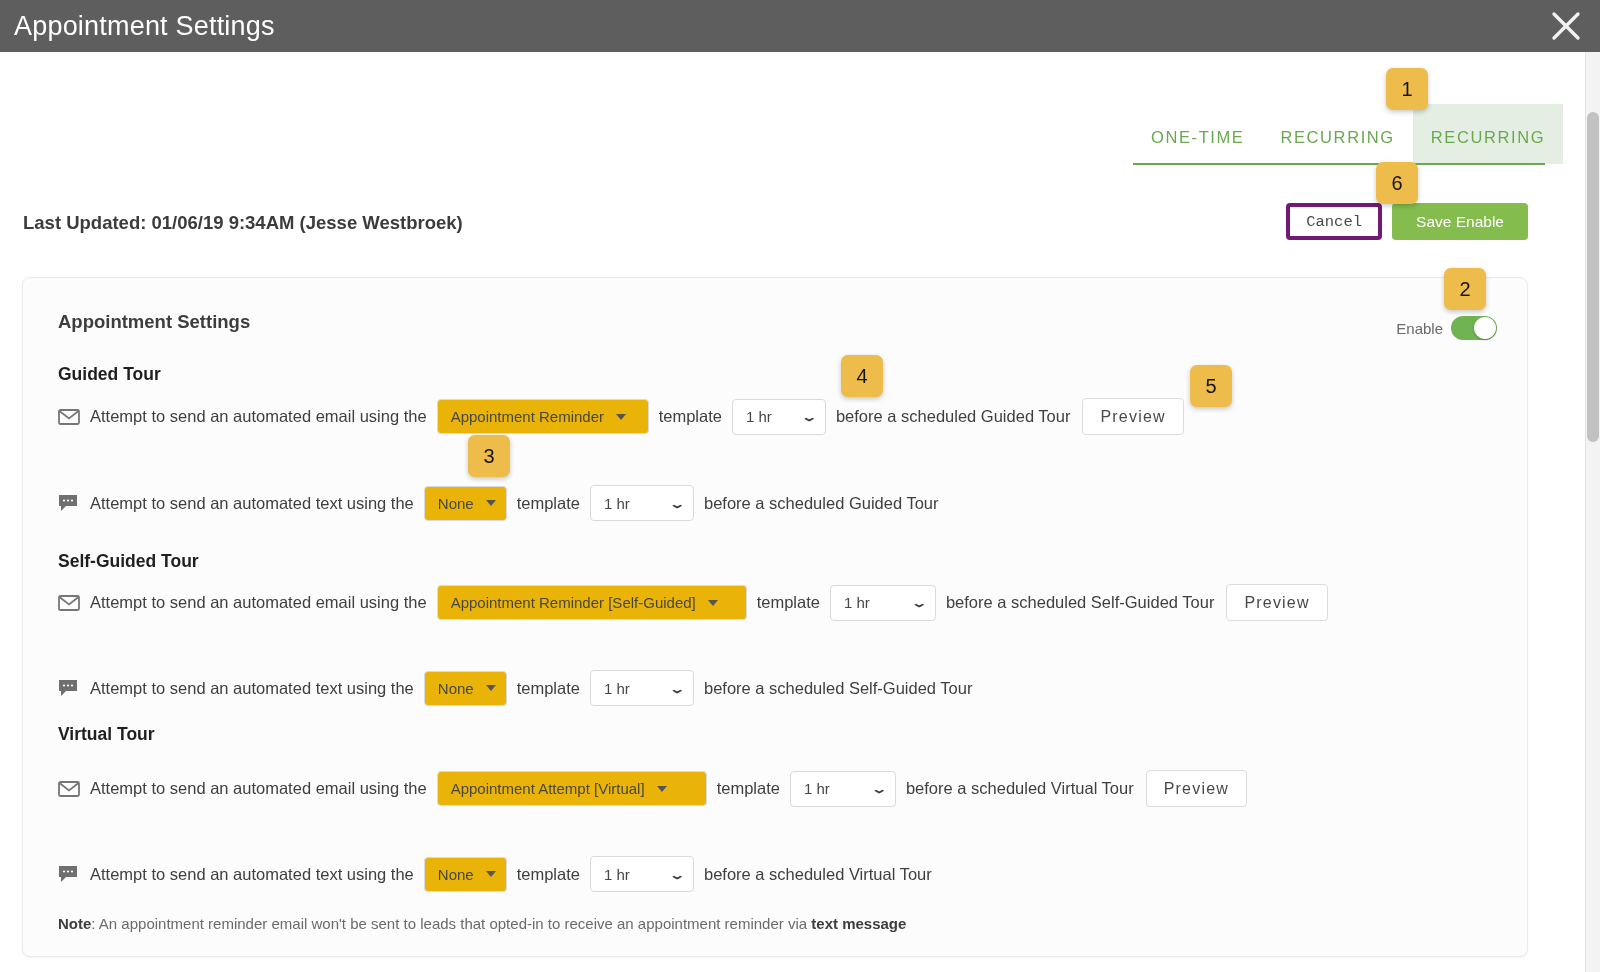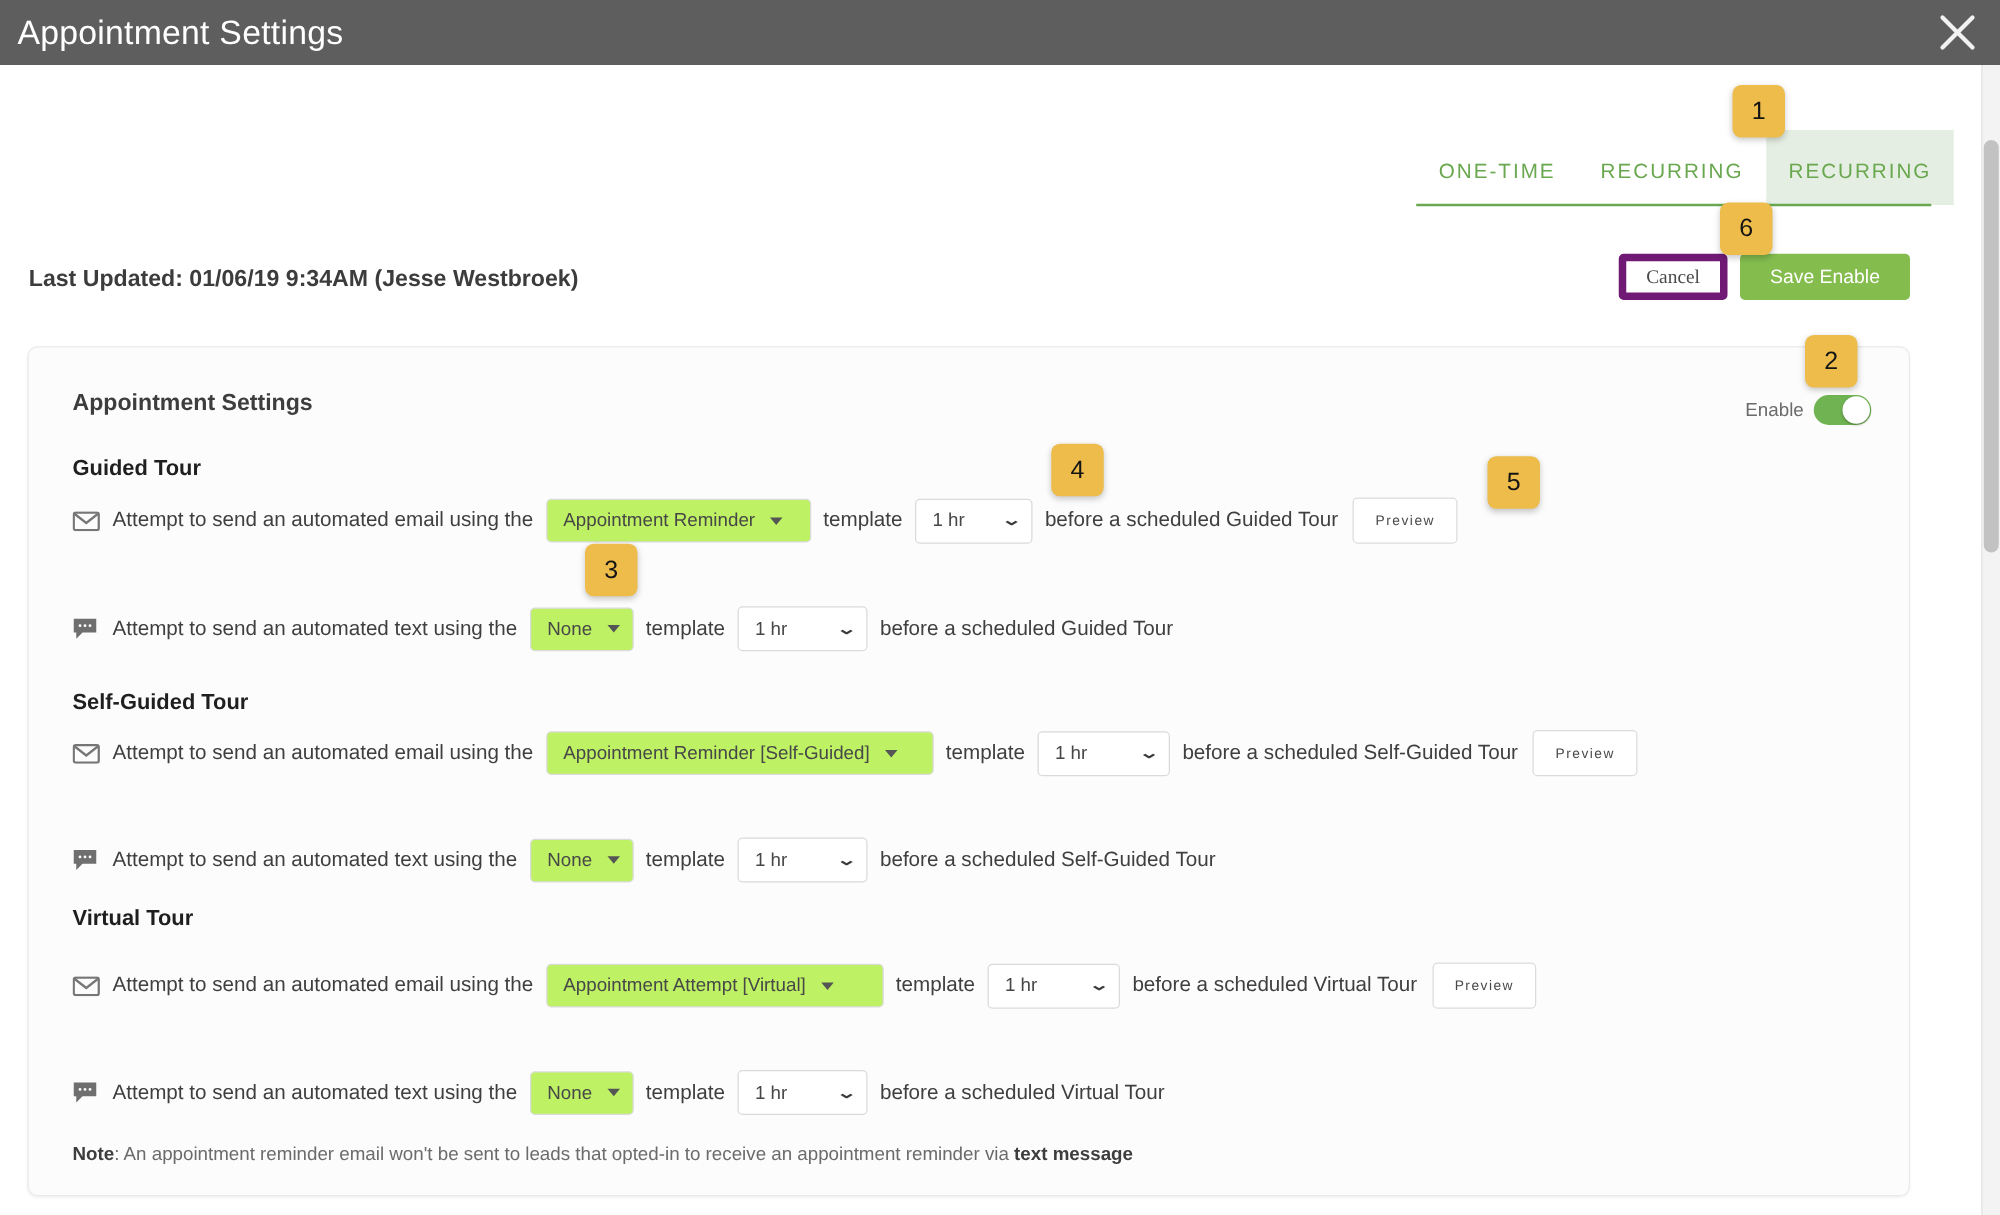--- a/index.html
+++ b/index.html
@@ -74,23 +74,23 @@
   .last-updated {
     position: absolute; left: 23px; top: 212px;
     font-size: 18.5px; font-weight: bold; color: #3c3c3c;
   }
   .actions {
     position: absolute; right: 72px; top: 203px;
     display: flex; align-items: center;
   }
   .btn-cancel {
     height: 37px; min-width: 84px;
-    border: 6px solid #701a75; border-radius: 4px;
+    border: 4px solid #701a75; border-radius: 4px;
     background: #fff; color: #4a4a4a;
-    font-size: 15.5px; font-family: Liberation Serif, serif;
+    font-size: 15.5px; font-family: Liberation Mono, monospace;
     padding: 0 16px; cursor: pointer;
     display: flex; align-items: center; justify-content: center;
   }
   .btn-save {
     height: 37px; min-width: 136px;
     margin-left: 10px;
     border: none; border-radius: 4px;
     background: #84bd4e; color: #ffffff;
     font-size: 15.5px; font-family: inherit;
     padding: 0 16px; cursor: pointer;
@@ -135,21 +135,21 @@
     display: flex; align-items: center;
     white-space: nowrap;
   }
   .row-text { font-size: 16.5px; color: #3f3f3f; }
   .ico { width: 22px; margin-right: 10px; display:flex; align-items:center; }
   .ico svg { display: block; }
 
   .dd {
     height: 35px;
     border: 1px solid #dadada; border-radius: 4px;
-    background: #bef264;
+    background: #eab308;
     display: flex; align-items: center;
     padding: 0 10px 0 13px;
     margin: 0 10px;
     cursor: pointer;
     font-size: 15px; color: #474747;
   }
   .dd .caret {
     margin-left: 12px;
     width: 0; height: 0;
     border-left: 5px solid transparent;
@@ -169,21 +169,21 @@
   .sel .chev {
     margin-left: 18px;
     font-size: 15px; color: #3b3b3b; line-height: 1;
     font-weight: bold;
     transform: scaleX(1.35) scaleY(.8);
   }
   .btn-preview {
     height: 37px;
     border: 1px solid #dcdcdc; border-radius: 4px;
     background: #fff; color: #494949;
-    font-size: 11px; letter-spacing: 1.2px;
+    font-size: 16px; letter-spacing: 1.2px;
     font-family: inherit;
     padding: 0 17px; cursor: pointer;
     margin-left: 12px;
     display: flex; align-items: center;
   }
 
   .note {
     position: absolute; left: 35px; top: 637px;
     font-size: 15px; color: #6b6b6b; text-align: right;
   }

